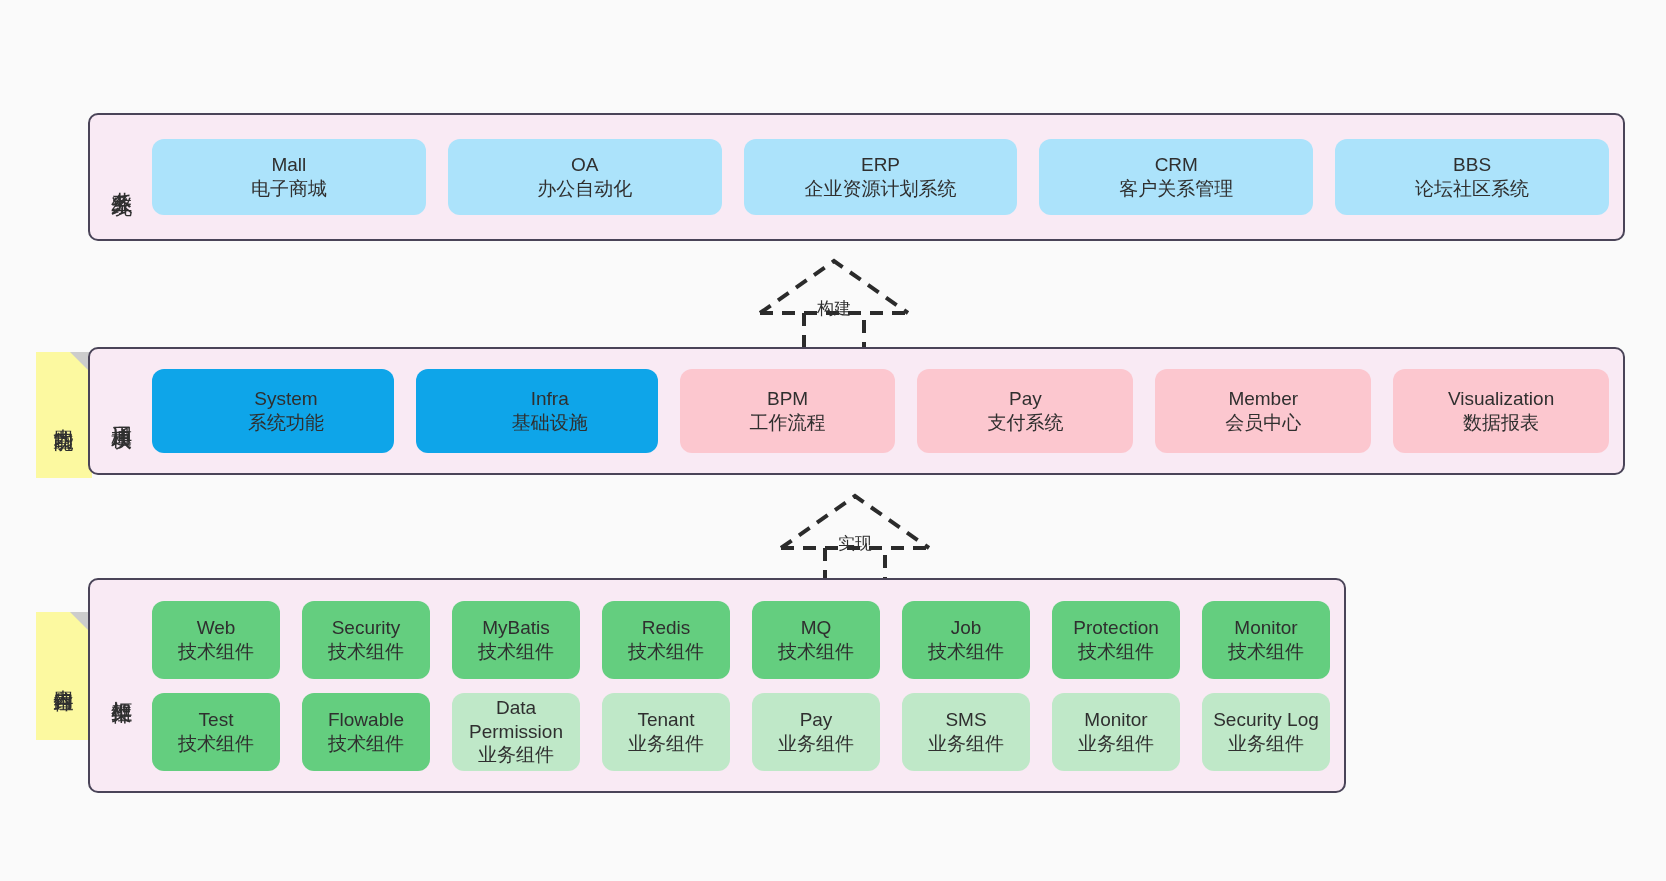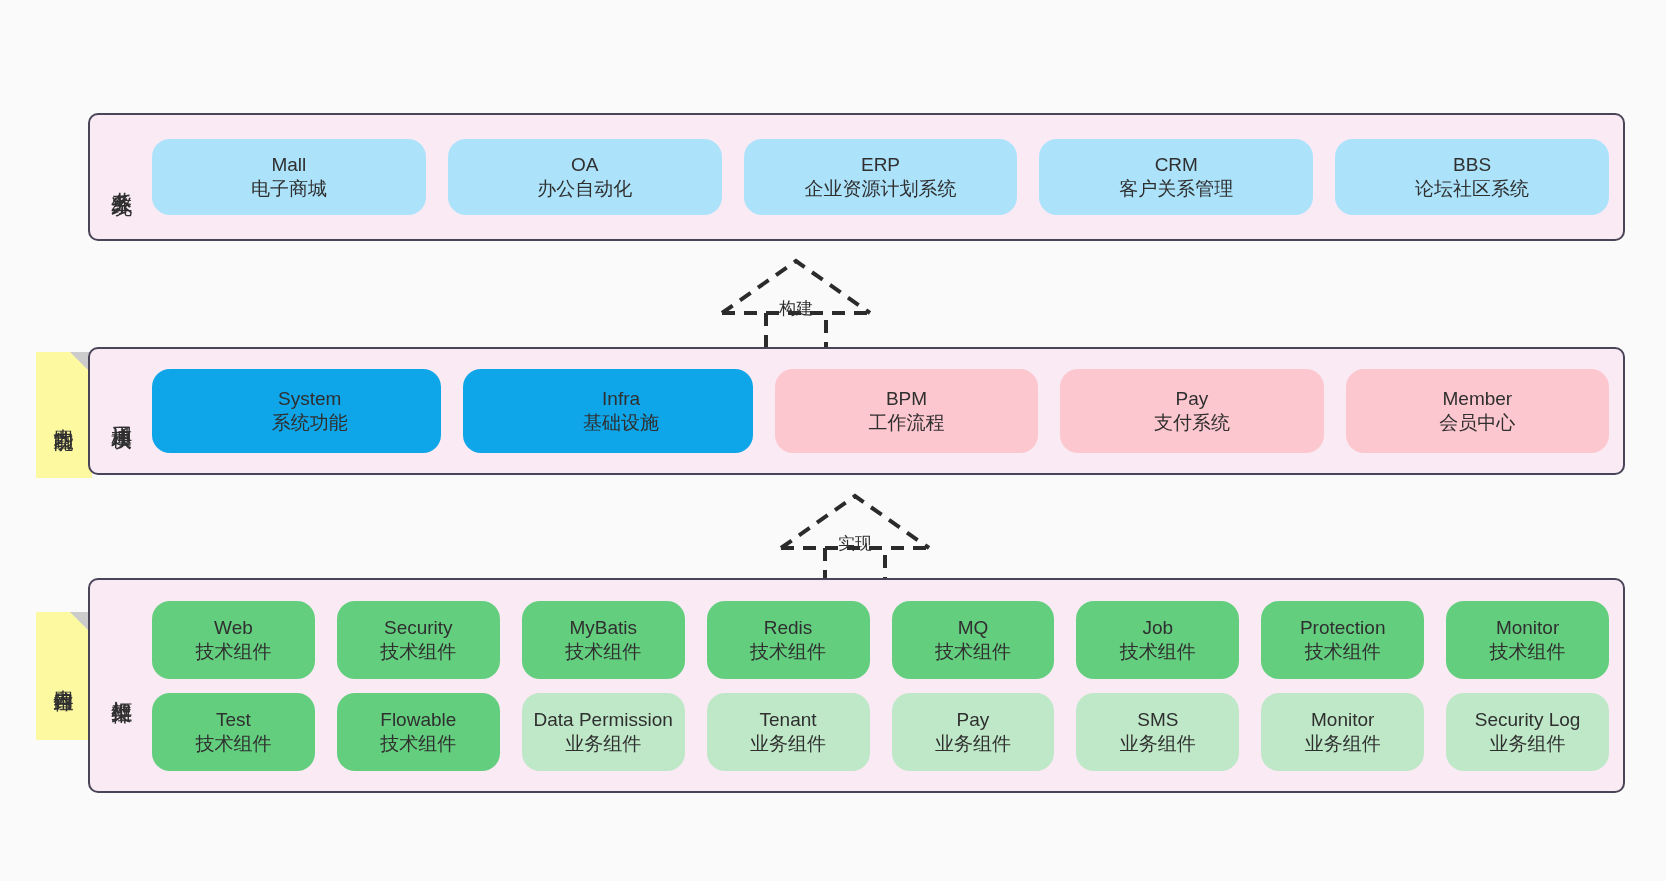--- a/index.html
+++ b/index.html
@@ -53,21 +53,21 @@
   }
 
   .row {
     display: flex;
     gap: 22px;
   }
 
   
   .card {
     flex: 1 1 0;
-    border-radius: 18px;
+    border-radius: 12px;
     display: flex;
     flex-direction: column;
     align-items: center;
     justify-content: center;
     text-align: center;
     font-size: 19px;
     line-height: 1.26;
     color: #2f2f2f;
     box-sizing: border-box;
     padding: 4px 6px;
@@ -155,21 +155,21 @@
         <span class="t2">客户关系管理</span>
       </div>
       <div class="card c-blue h-business">
         <span class="t1">BBS</span>
         <span class="t2">论坛社区系统</span>
       </div>
     </div>
   </div>
 </div>
 
-<div class="arrow" style="left:716px; top:255px;">
+<div class="arrow" style="left:754px; top:255px;">
   <svg width="160" height="108" viewBox="0 0 160 108" aria-hidden="true">
 
     <path d="M 6 58 L 80 6 L 154 58" fill="none" stroke="#2b2b2b" stroke-width="4" stroke-dasharray="13 9" stroke-linecap="butt"></path>
     <path d="M 6 58 L 154 58" fill="none" stroke="#2b2b2b" stroke-width="4" stroke-dasharray="13 9"></path>
 
     <path d="M 50 58 L 50 104 L 110 104 L 110 58" fill="none" stroke="#2b2b2b" stroke-width="4" stroke-dasharray="13 9"></path>
   </svg>
   <div class="arrow-label">构建</div>
 </div>
 
@@ -195,39 +195,43 @@
         <span class="t2">工作流程</span>
       </div>
       <div class="card c-pink h-module">
         <span class="t1">Pay</span>
         <span class="t2">支付系统</span>
       </div>
       <div class="card c-pink h-module">
         <span class="t1">Member</span>
         <span class="t2">会员中心</span>
       </div>
+      <div class="card c-pink h-module">
+        <span class="t1">Visualization</span>
+        <span class="t2">数据报表</span>
+      </div>
     </div>
   </div>
 </div>
 
 <div class="arrow" style="left:775px; top:490px;">
   <svg width="160" height="108" viewBox="0 0 160 108" aria-hidden="true">
     <path d="M 6 58 L 80 6 L 154 58" fill="none" stroke="#2b2b2b" stroke-width="4" stroke-dasharray="13 9" stroke-linecap="butt"></path>
     <path d="M 6 58 L 154 58" fill="none" stroke="#2b2b2b" stroke-width="4" stroke-dasharray="13 9"></path>
     <path d="M 50 58 L 50 104 L 110 104 L 110 58" fill="none" stroke="#2b2b2b" stroke-width="4" stroke-dasharray="13 9"></path>
   </svg>
   <div class="arrow-label">实现</div>
 </div>
 
 <div class="note" style="left:36px; top:612px; height:128px;">
   <span class="fold"></span>
   <span>内置组件</span>
 </div>
 
-<div class="layer" style="left:88px; top:578px; width:1537px; height:215px;">
+<div class="layer" style="left:88px; top:578px; width:1258px; height:215px;">
   <div class="layer-label">框架组件</div>
   <div class="layer-body">
 
     <div class="row">
       <div class="card c-green h-frame">
         <span class="t1">Web</span>
         <span class="t2">技术组件</span>
       </div>
       <div class="card c-green h-frame">
         <span class="t1">Security</span>

